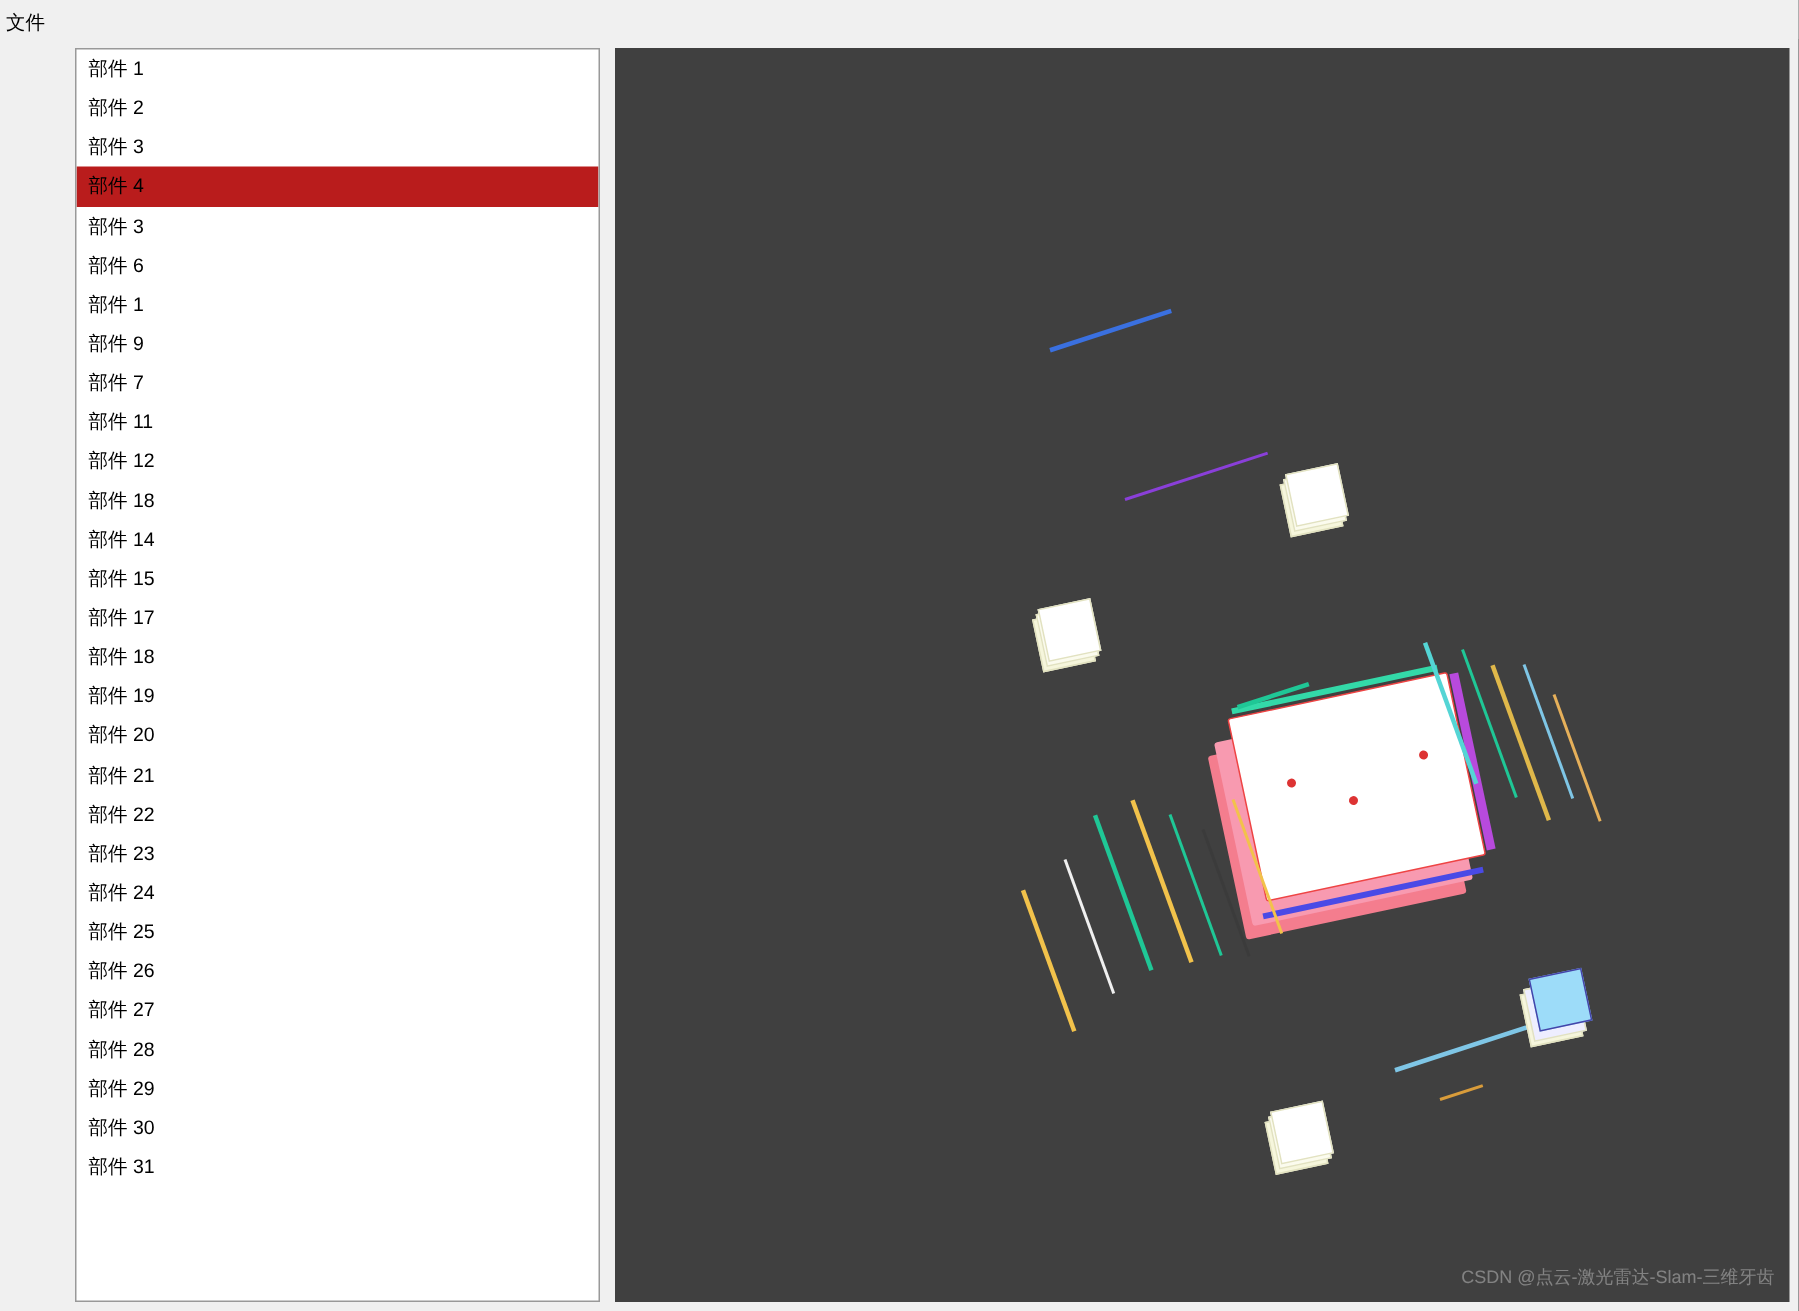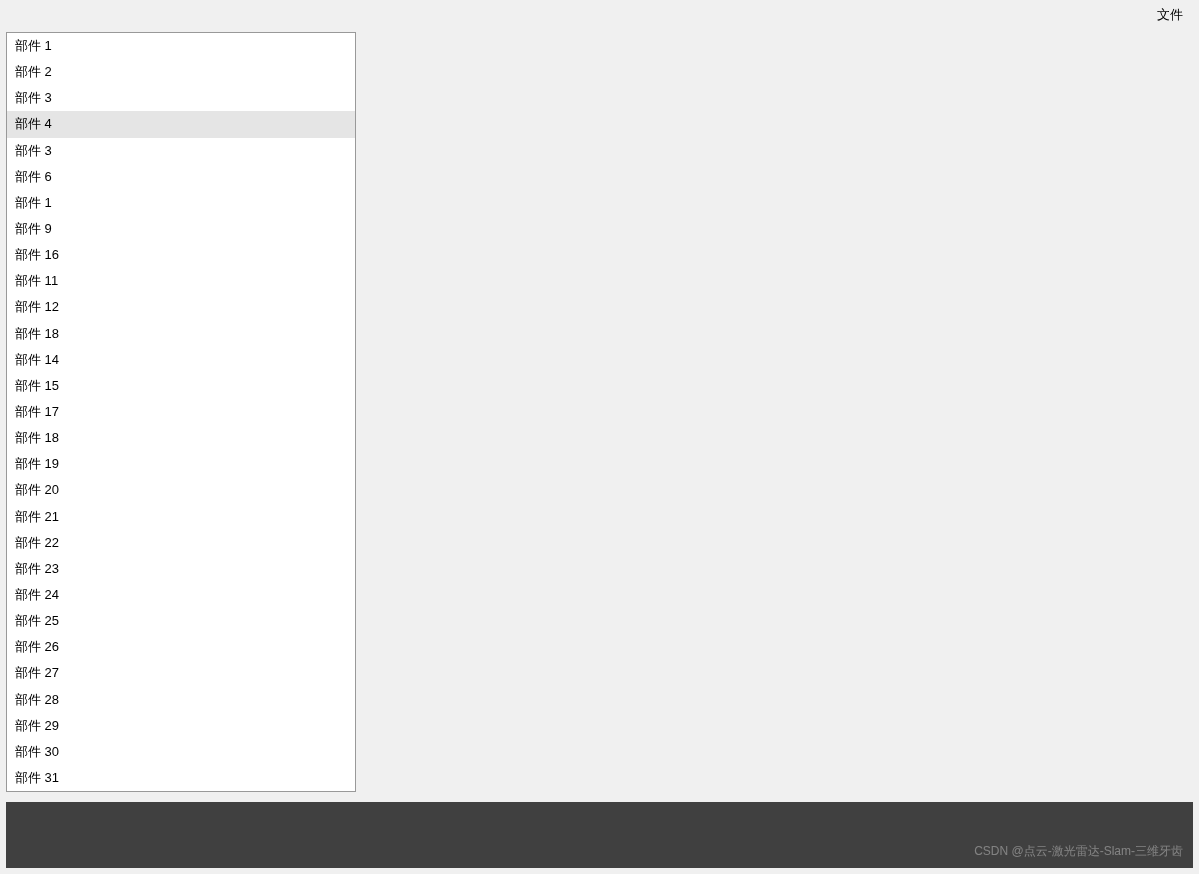--- a/index.html
+++ b/index.html
@@ -6,50 +6,49 @@
   body {
     font-family: "Microsoft YaHei", "SimSun", Arial, sans-serif;
     font-size: 13px;
     background: #f0f0f0;
     width: 1199px;
     height: 874px;
     overflow: hidden;
   }
   .menubar {
     height: 26px;
-    padding: 4px 12px;
+    padding: 4px 0;
     background: #f0f0f0;
-    text-align: right;
   }
   .menubar-item {
     display: inline-block;
     padding: 2px 4px;
     cursor: pointer;
   }
   .main {
     display: flex;
-    flex-direction: column;
     height: 848px;
     padding: 6px;
     gap: 10px;
+    margin-left: 44px;
   }
   .sidebar {
     width: 350px;
     border: 1px solid #999;
     background: #fff;
     overflow-y: auto;
   }
   .list-item {
     padding: 3px 8px;
     font-size: 13px;
     cursor: pointer;
     line-height: 1.55;
   }
   .list-item.selected {
-    background: #e5e5e5;
+    background: #b91c1c;
   }
   .viewport {
     flex: 1;
     background: #404040;
     position: relative;
     overflow: hidden;
   }
   .watermark {
     position: absolute;
     bottom: 8px;
@@ -113,21 +112,21 @@
 <div class="main">
   <div class="sidebar" id="sidebar">
       <div class="list-item">部件 1</div>
       <div class="list-item">部件 2</div>
       <div class="list-item">部件 3</div>
       <div class="list-item selected">部件 4</div>
       <div class="list-item">部件 3</div>
       <div class="list-item">部件 6</div>
       <div class="list-item">部件 1</div>
       <div class="list-item">部件 9</div>
-      <div class="list-item">部件 16</div>
+      <div class="list-item">部件 7</div>
       <div class="list-item">部件 11</div>
       <div class="list-item">部件 12</div>
       <div class="list-item">部件 18</div>
       <div class="list-item">部件 14</div>
       <div class="list-item">部件 15</div>
       <div class="list-item">部件 17</div>
       <div class="list-item">部件 18</div>
       <div class="list-item">部件 19</div>
       <div class="list-item">部件 20</div>
       <div class="list-item">部件 21</div>

